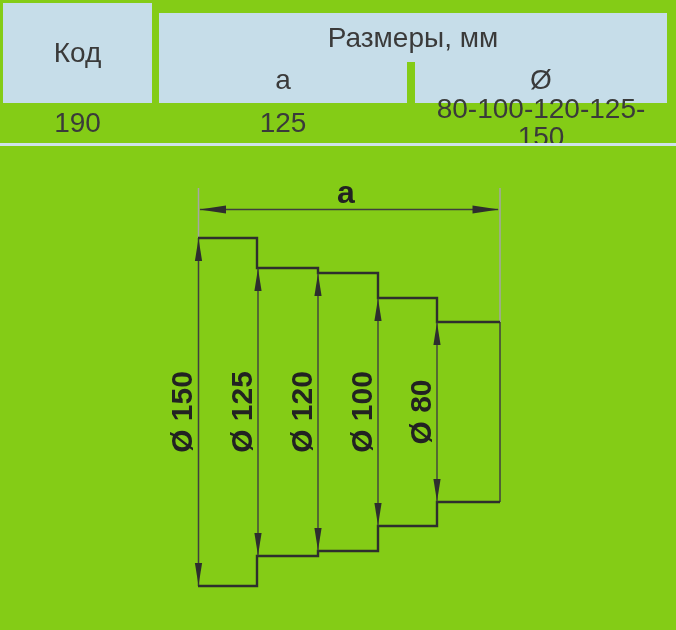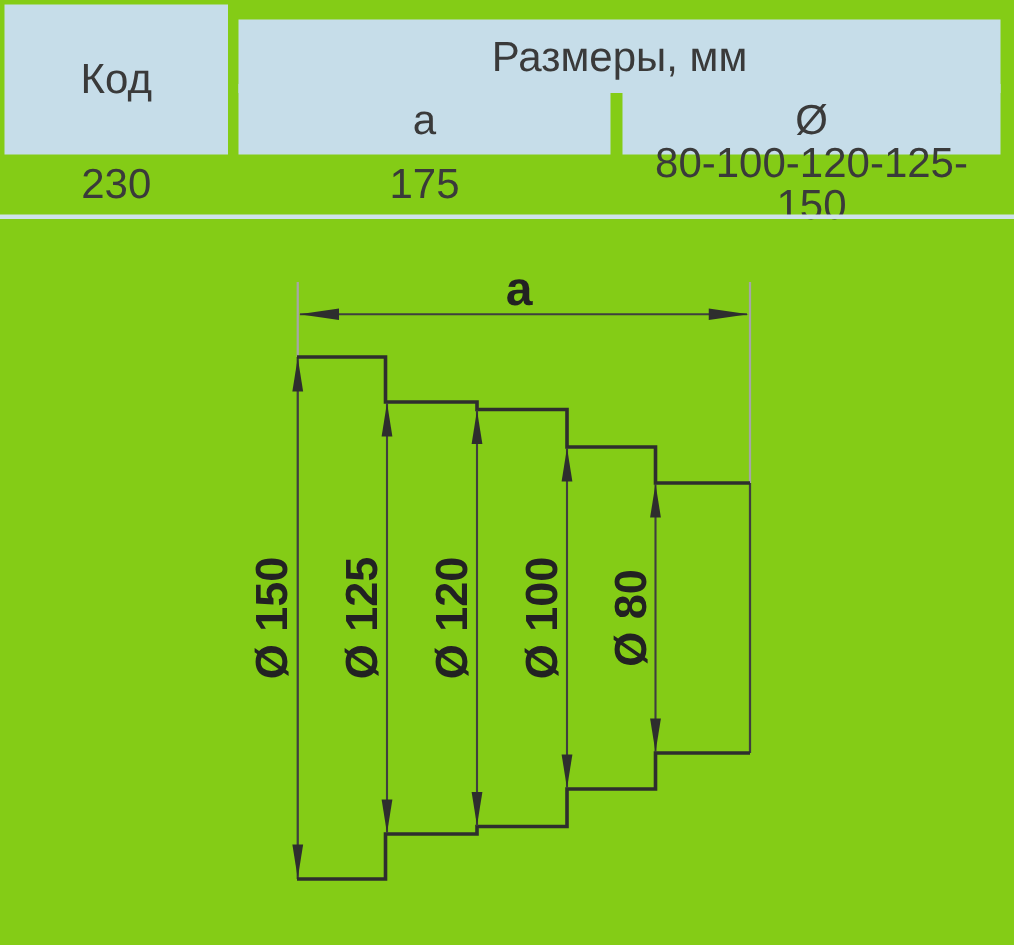--- a/index.html
+++ b/index.html
@@ -53,24 +53,24 @@
       <span>Размеры, мм</span>
     </div>
     <div class="cell hdr cell-a">
       <span>a</span>
     </div>
     <div class="cell hdr cell-d">
       <span>Ø</span>
     </div>
 
     <div class="cell val-code">
-      <span>230</span>
+      <span>190</span>
     </div>
     <div class="cell val-a">
-      <span>175</span>
+      <span>125</span>
     </div>
     <div class="cell val-d">
       <span>80-100-120-125-150</span>
     </div>
 
     <div class="separator"></div>
   </div>
 
   <svg class="drawing" viewBox="0 0 676 630">
 

